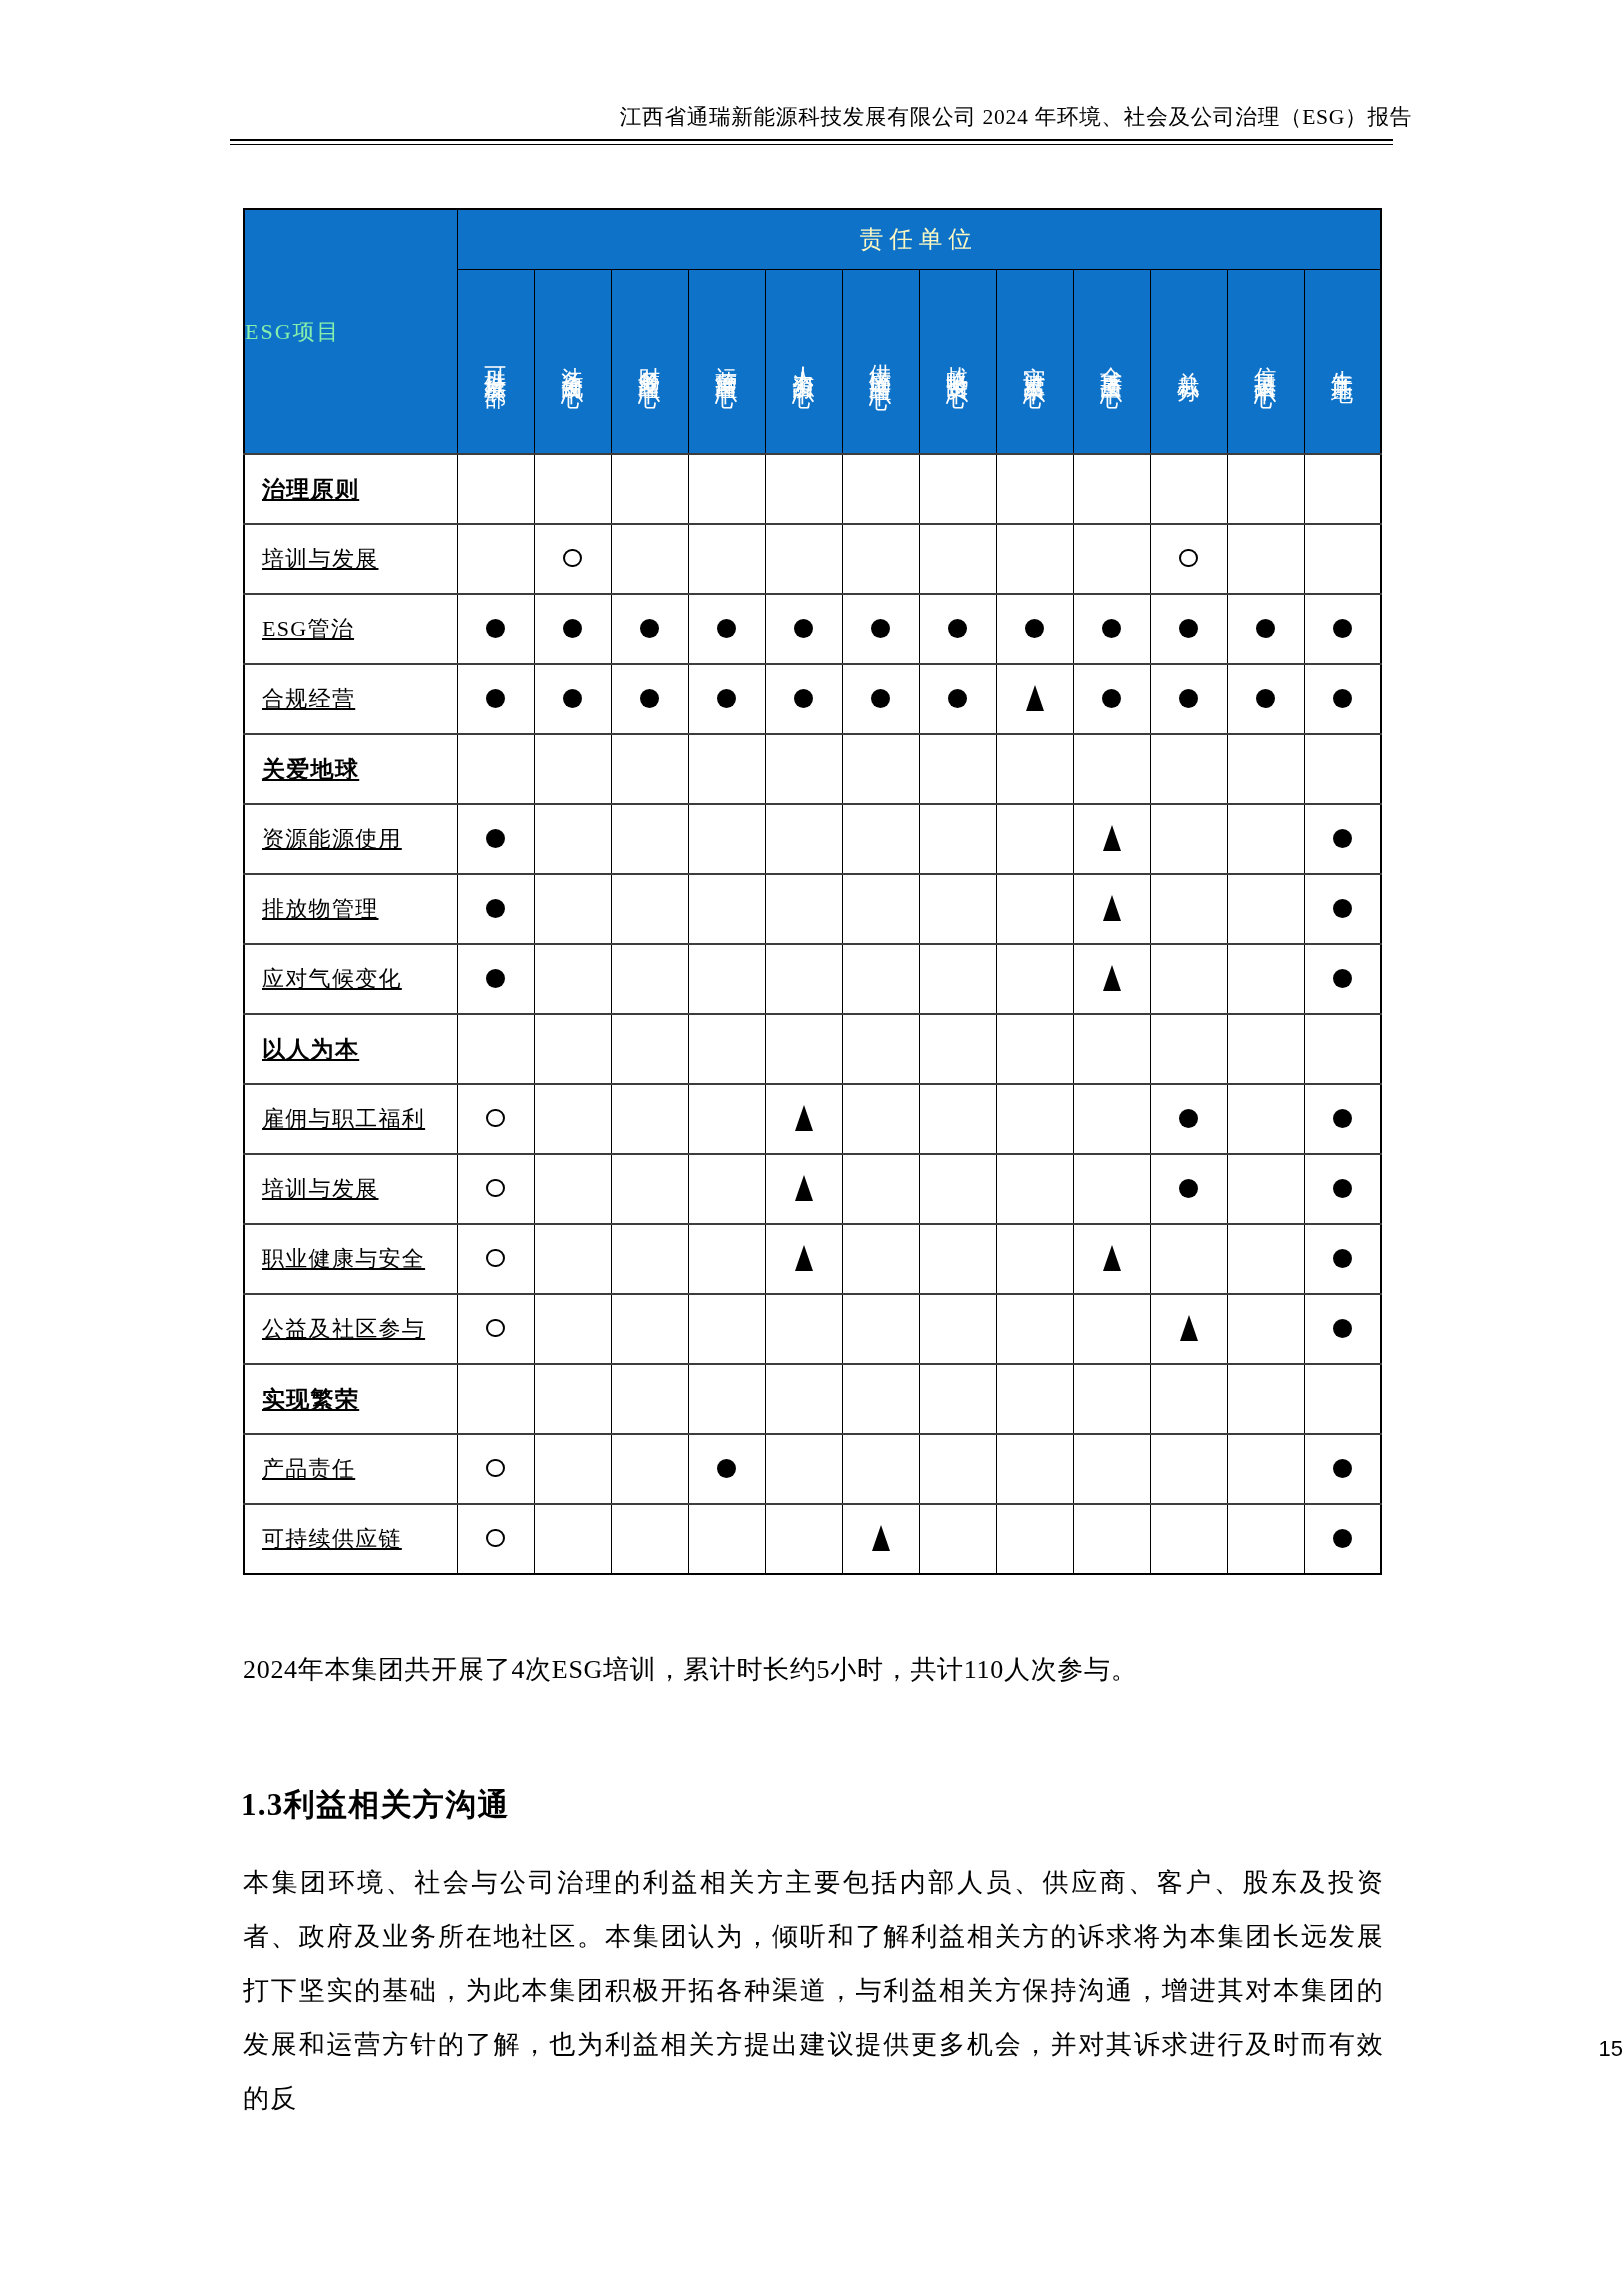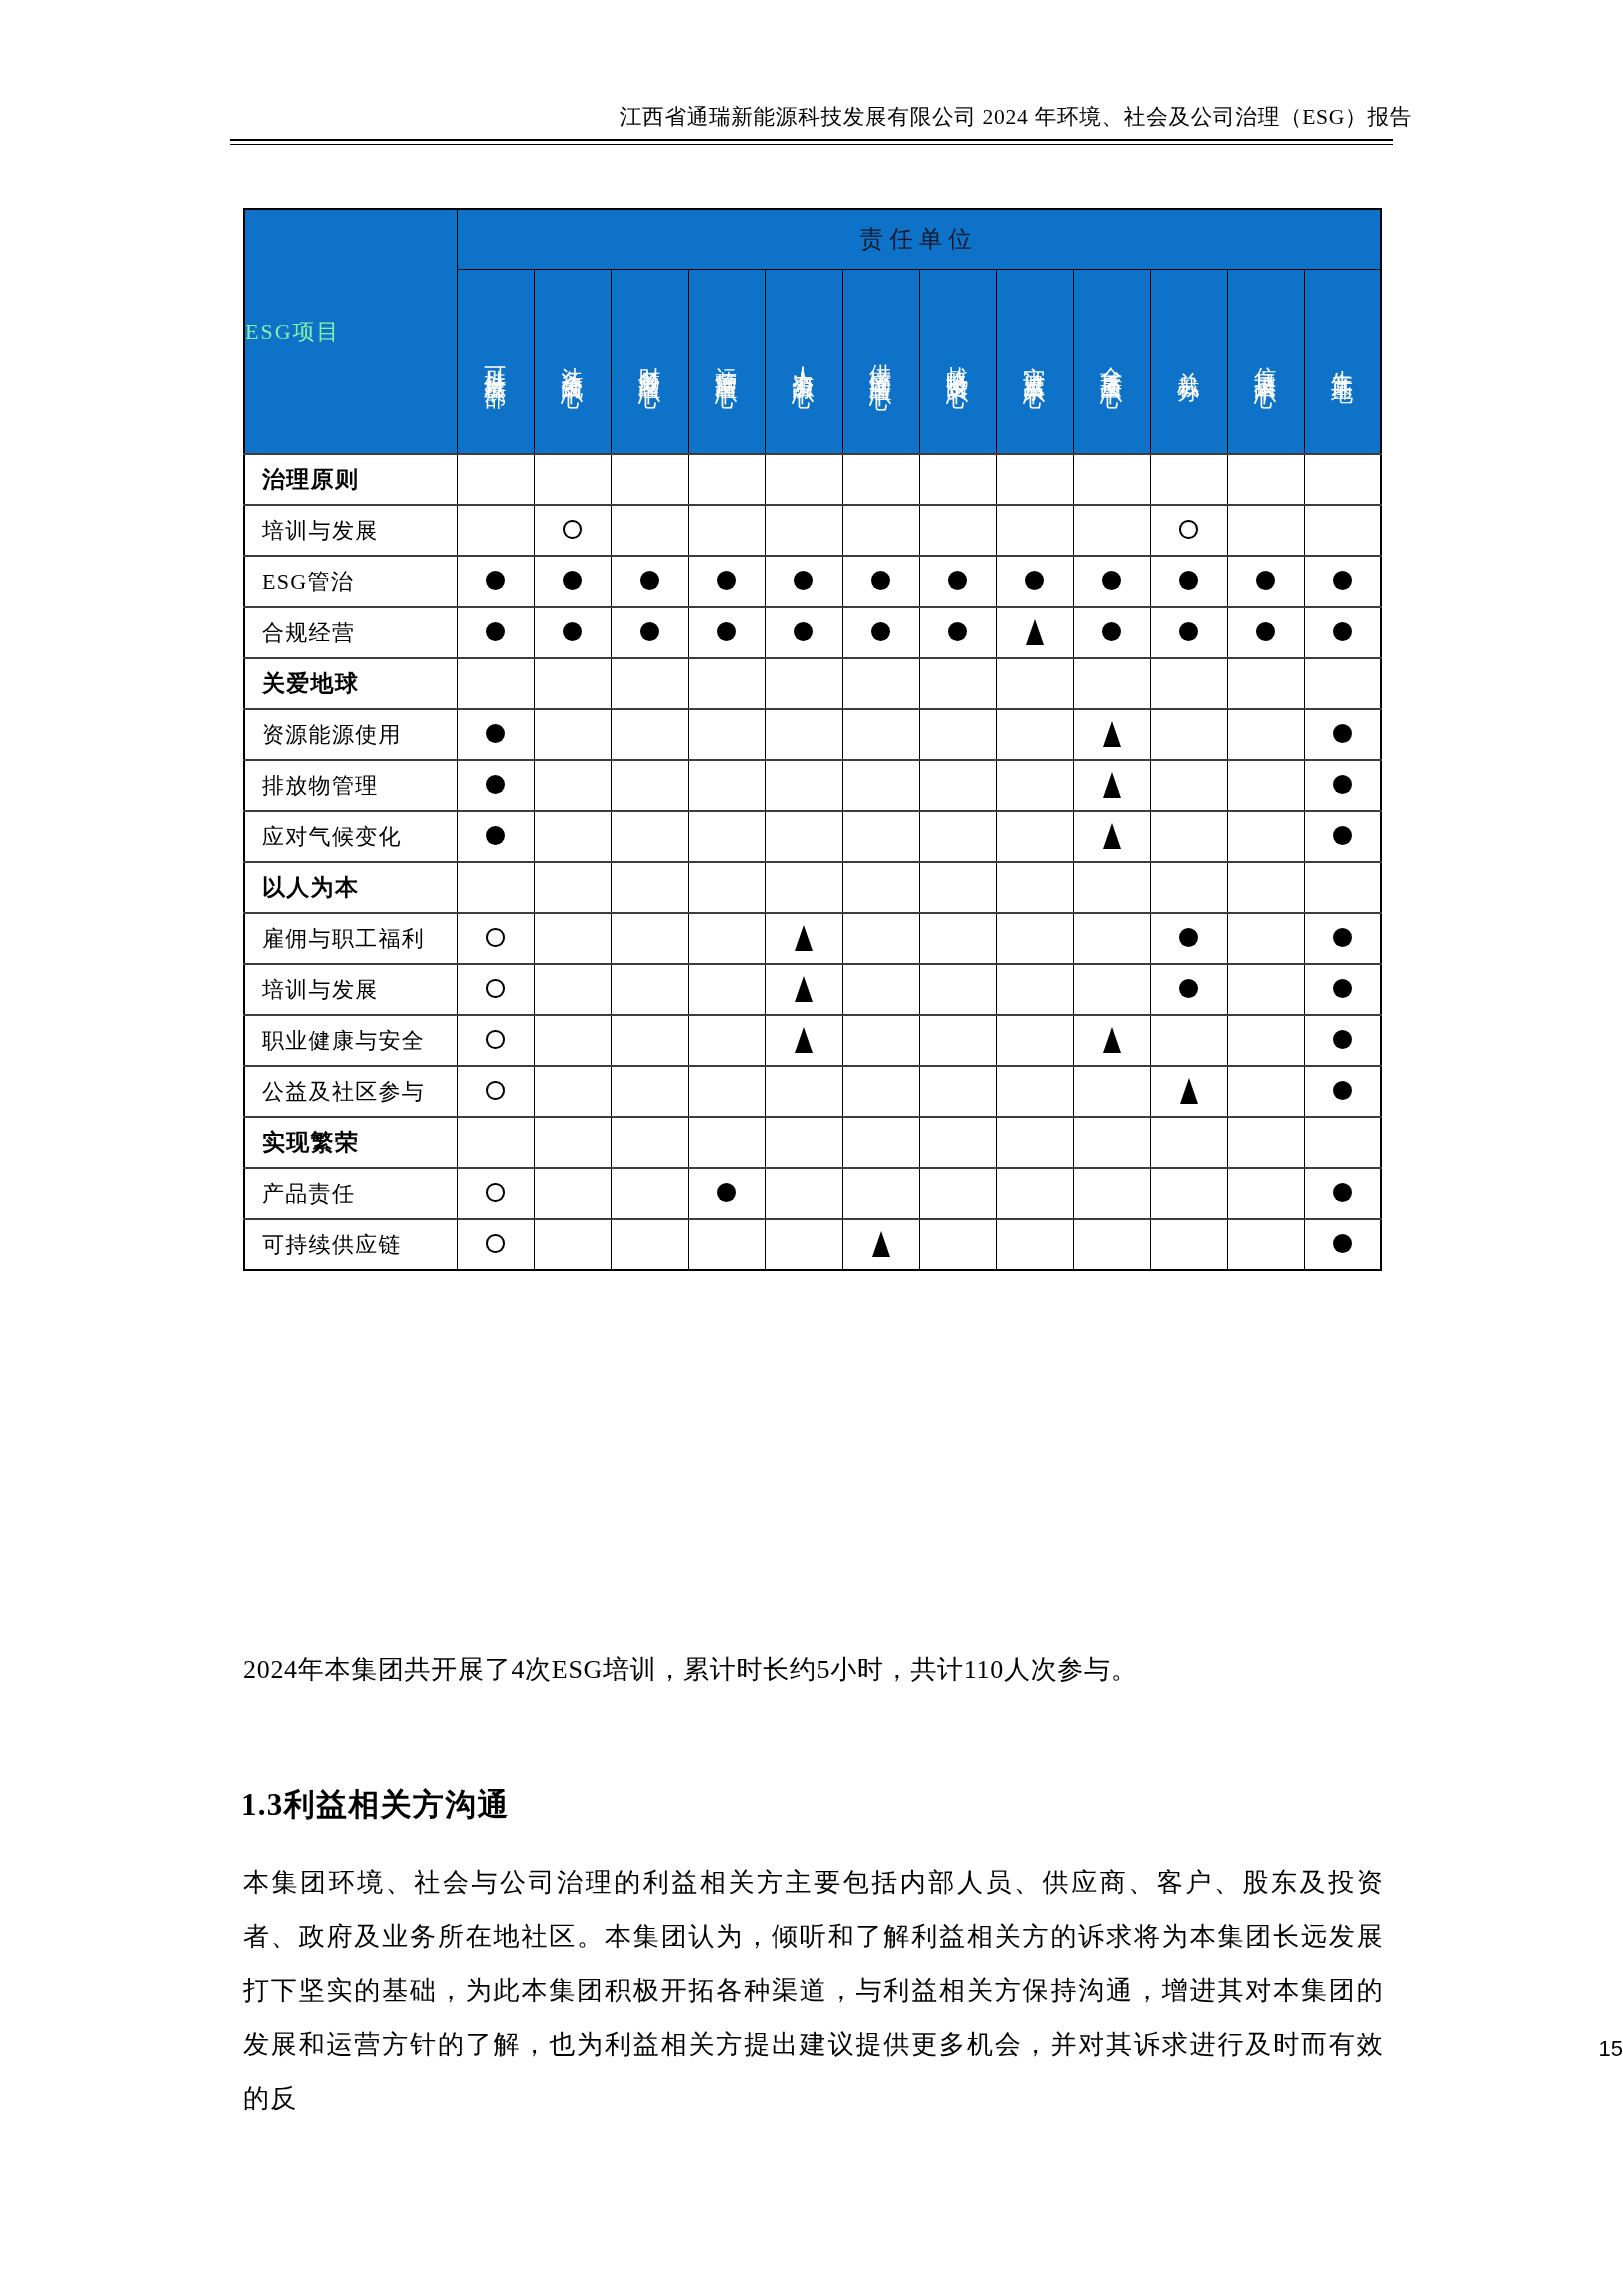--- a/index.html
+++ b/index.html
@@ -27,29 +27,29 @@
     padding:0;vertical-align:middle;font-weight:normal;
   }
   table.matrix thead th{border-top:1.3px solid #000;border-bottom:1.3px solid #000;}
   thead tr.grp{height:60px;}
   thead tr.cols{height:185px;}
   th.corner{
     background:var(--blue);color:#86efac;font-size:22px;letter-spacing:2px;
     text-align:left;
   }
   th.group{
-    background:var(--blue);color:#0f172a;font-size:23.6px;letter-spacing:5.9px;
+    background:var(--blue);color:#fef9c3;font-size:23.6px;letter-spacing:5.9px;
     text-align:center;
   }
   th.vert{background:var(--blue);color:#fff;text-align:center;}
   th.vert span{
     display:inline-block;writing-mode:vertical-rl;text-orientation:upright;
     font-size:22px;letter-spacing:3.9px;line-height:1.15;
   }
-  tbody tr{height:51px;}
+  tbody tr{height:70px;text-decoration:underline;}
   tbody th.rowlabel{
     text-align:left;padding-left:17px;font-size:22px;letter-spacing:1.3px;
     background:#fff;
   }
   tbody th.rowlabel.section{font-weight:bold;font-size:23px;}
   tbody td{text-align:center;}
   .dot{display:inline-block;width:19px;height:19px;background:#000;border-radius:50%;}
   .ring{display:inline-block;width:18.3px;height:18.3px;border:2px solid #000;border-radius:50%;box-sizing:border-box;}
   .tri{display:inline-block;width:0;height:0;border-left:9.8px solid transparent;border-right:9.8px solid transparent;border-bottom:26px solid #000;}
   

